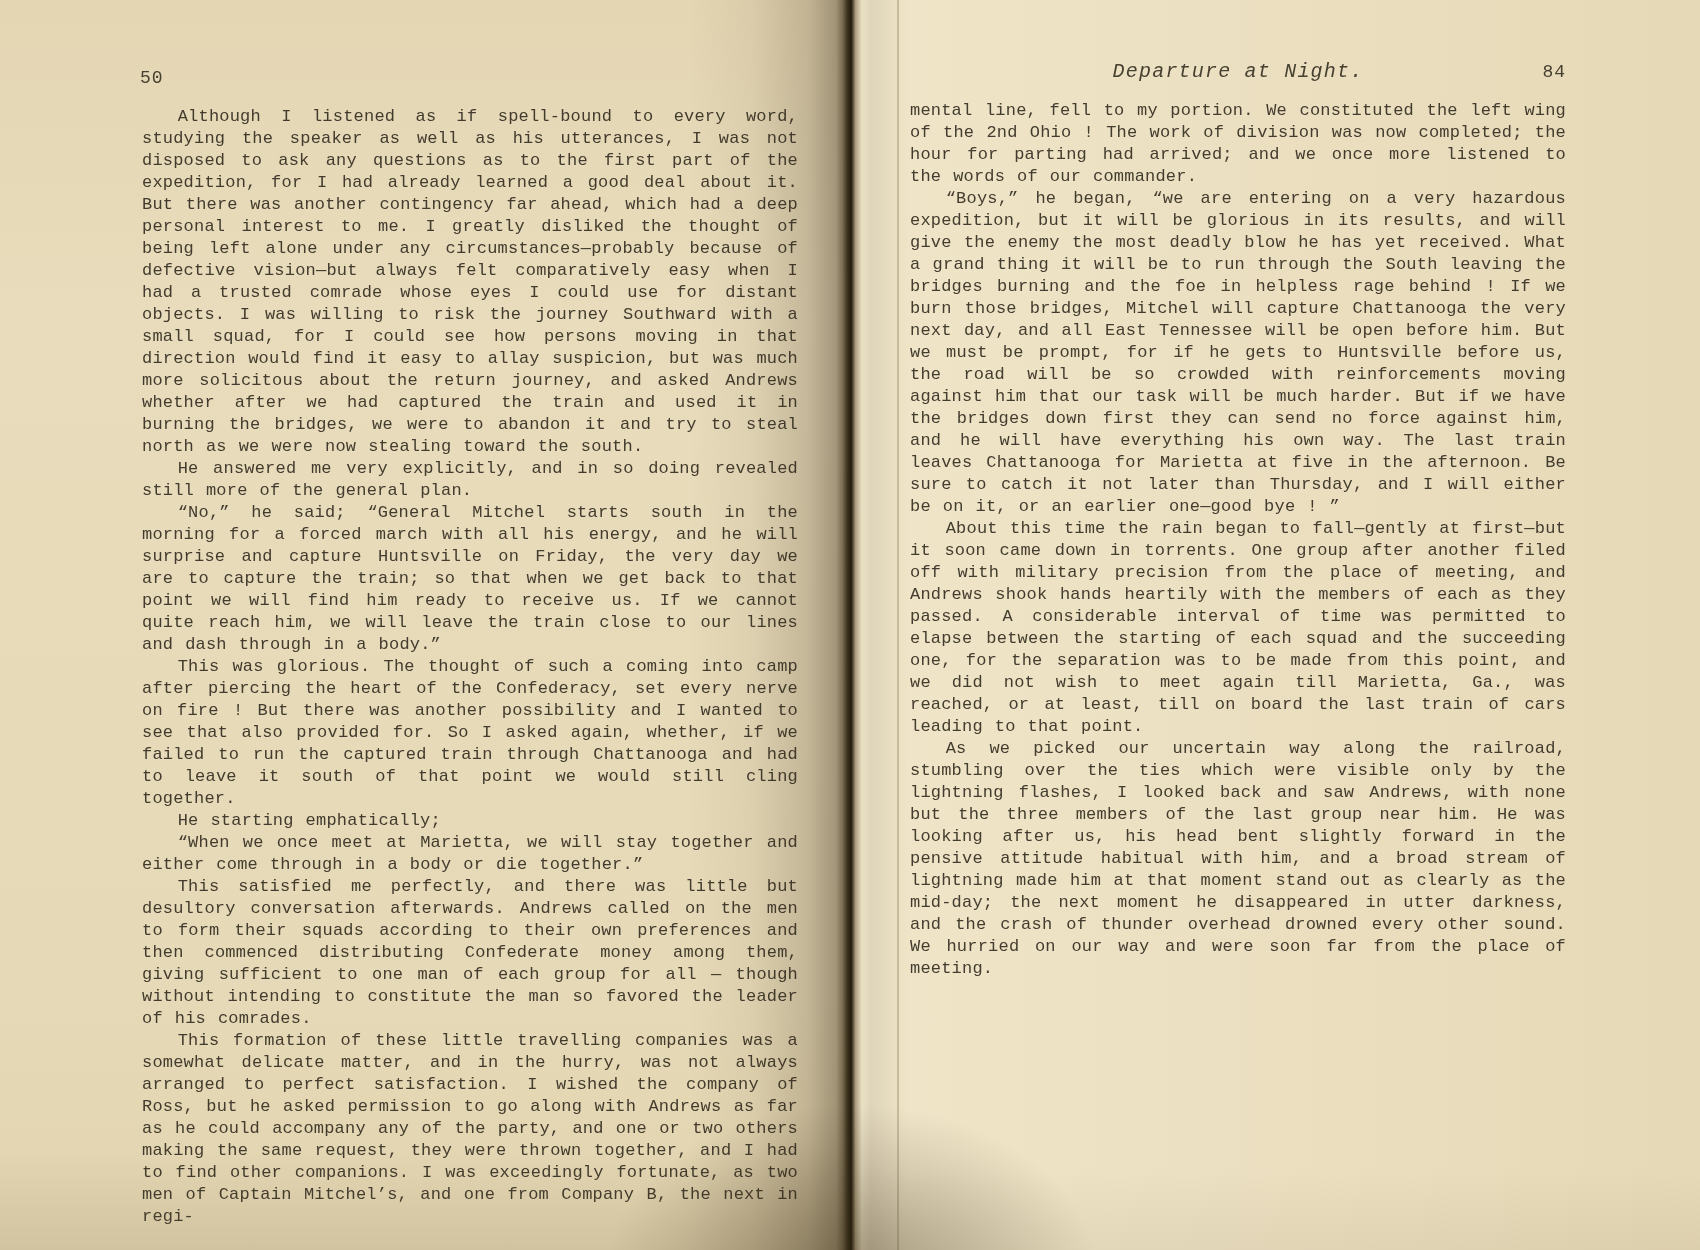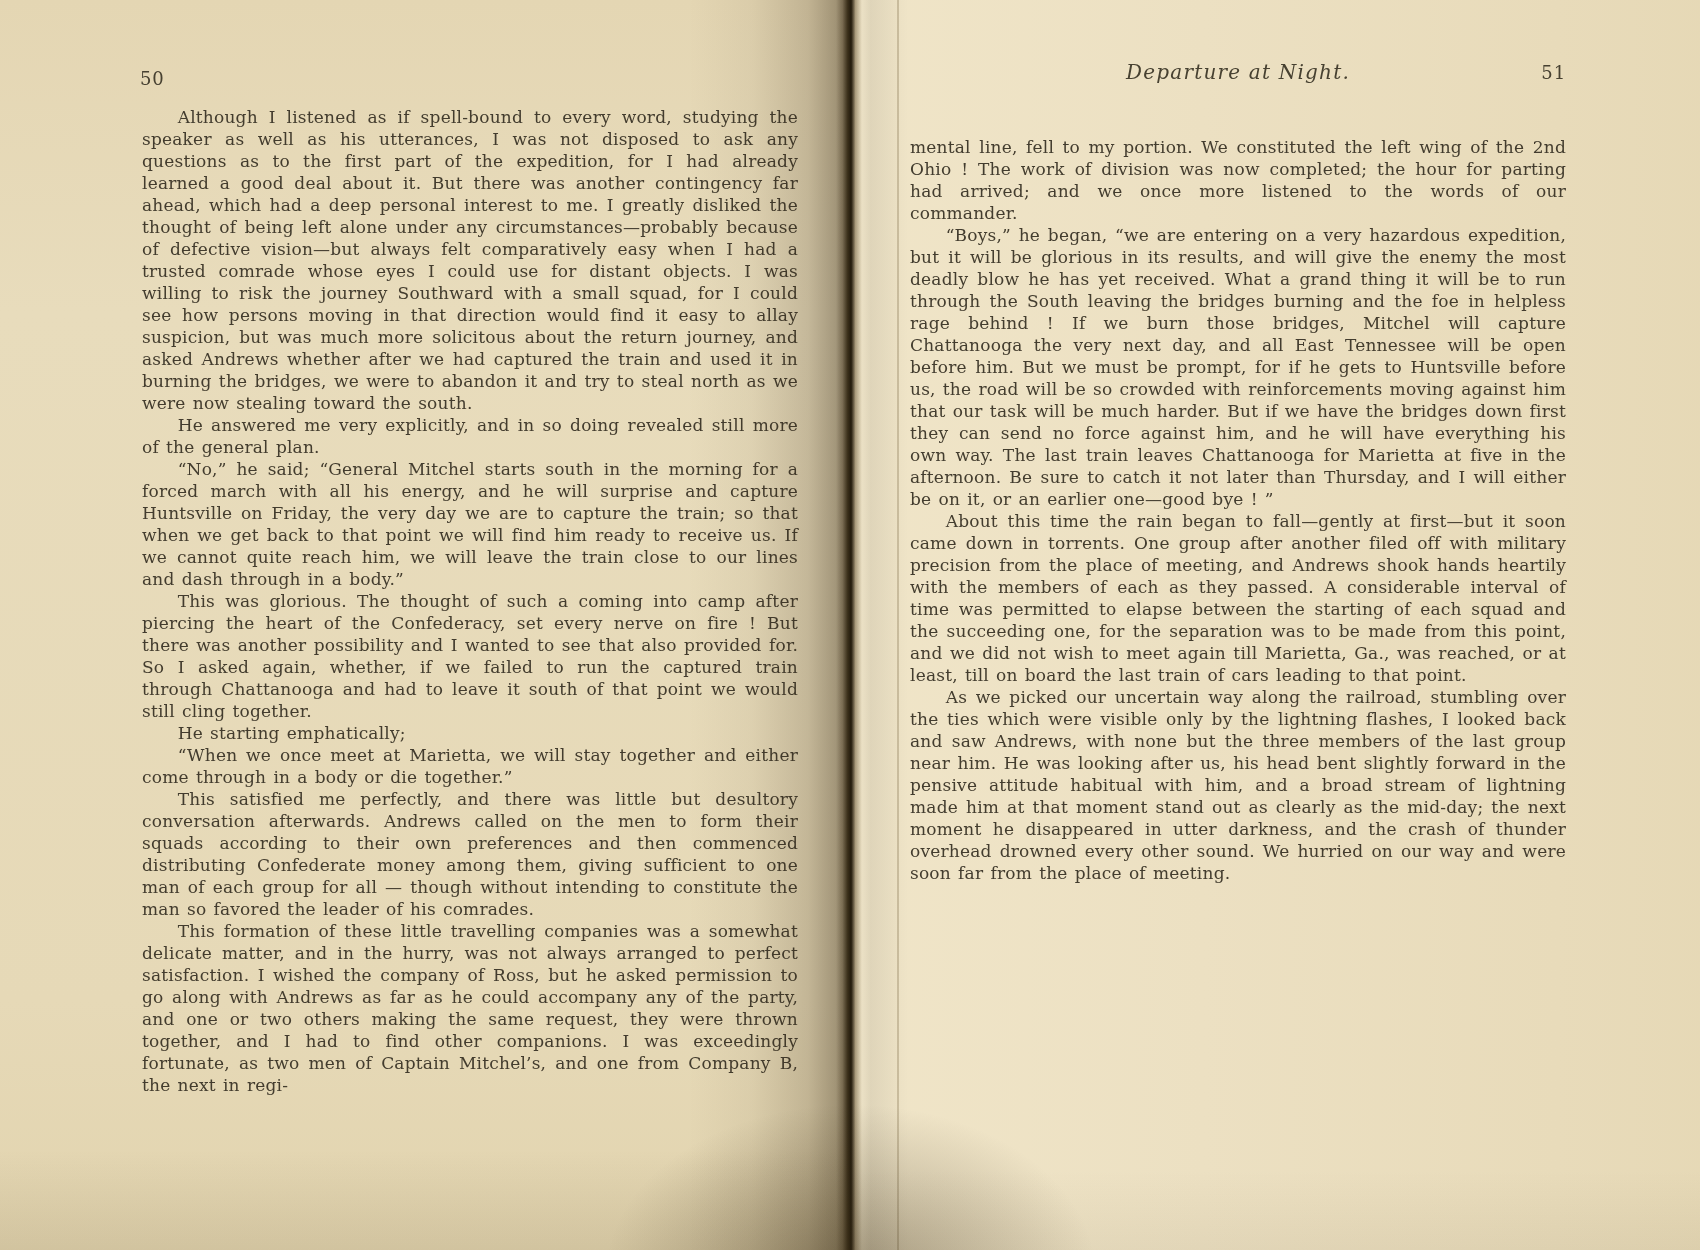--- a/index.html
+++ b/index.html
@@ -8,21 +8,21 @@
     background: #8a7a58;
     font-family: "DejaVu Serif", "Liberation Serif", serif;
   }
   .spread {
     position: relative;
     width: 1700px; height: 1250px;
     overflow: hidden;
     background: #e6d9b8;
   }
   
-  .page { position: absolute; top: 0; height: 1250px; }
+  .page { position: absolute; top: 0; height: 1250px; font-family: Liberation Mono, monospace; }
   .page-left {
     left: 0; width: 848px;
     background: linear-gradient(180deg, #e4d6b3 0%, #e8dcbc 25%, #e6d9b7 80%, #e2d4af 100%);
   }
   .page-left::after { 
     content: ""; position: absolute; top: 0; right: 0; width: 160px; height: 100%;
     background: linear-gradient(90deg,
       rgba(60,45,20,0) 0%, rgba(60,45,20,0.06) 40%,
       rgba(55,40,18,0.20) 75%, rgba(48,35,15,0.45) 100%);
     pointer-events: none;
@@ -86,21 +86,21 @@
   .page-body {
     position: absolute;
     color: rgba(56,50,37,0.94);
     font-size: 17px; line-height: 22px;
     text-align: justify;
     word-spacing: 0.09em; letter-spacing: 0.012em;
   }
   .page-left .page-body { left: 142px; width: 656px; top: 106px; }
   .page-right .page-body { left: 62px;  width: 656px; top: 100px; }
   .page-body p { margin: 0; text-indent: 2.1em; }
-  .page-right .page-body p:first-child { text-indent: 0; margin-top: 36px; }
+  .page-right .page-body p:first-child { text-indent: 0; }
 </style>
 </head>
 <body>
 
 <div class="spread">
 
   <div class="page page-left">
     <div class="page-header">
       <span class="page-number num-left">50</span>
     </div>
@@ -112,21 +112,21 @@
         <p>He starting emphatically;</p>
         <p>“When we once meet at Marietta, we will stay together and either come through in a body or die together.”</p>
         <p>This satisfied me perfectly, and there was little but desultory conversation afterwards.  Andrews called on the men to form their squads according to their own preferences and then commenced distributing Confederate money among them, giving sufficient to one man of each group for all — though without intending to constitute the man so favored the leader of his comrades.</p>
         <p>This formation of these little travelling companies was a somewhat delicate matter, and in the hurry, was not always arranged to perfect satisfaction.  I wished the company of Ross, but he asked permission to go along with Andrews as far as he could accompany any of the party, and one or two others making the same request, they were thrown together, and I had to find other companions.  I was exceedingly fortunate, as two men of Captain Mitchel’s, and one from Company B, the next in regi-</p>
       </div>
   </div>
 
   <div class="page page-right">
     <div class="page-header">
       <span class="running-title">Departure at Night.</span>
-      <span class="page-number num-right">51</span>
+      <span class="page-number num-right">84</span>
     </div>
     <div class="page-body">
         <p>mental line, fell to my portion.  We constituted the left wing of the 2nd Ohio !  The work of division was now completed; the hour for parting had arrived; and we once more listened to the words of our commander.</p>
         <p>“Boys,” he began, “we are entering on a very hazardous expedition, but it will be glorious in its results, and will give the enemy the most deadly blow he has yet received.  What a grand thing it will be to run through the South leaving the bridges burning and the foe in helpless rage behind !  If we burn those bridges, Mitchel will capture Chattanooga the very next day, and all East Tennessee will be open before him.  But we must be prompt, for if he gets to Huntsville before us, the road will be so crowded with reinforcements moving against him that our task will be much harder.  But if we have the bridges down first they can send no force against him, and he will have everything his own way.  The last train leaves Chattanooga for Marietta at five in the afternoon.  Be sure to catch it not later than Thursday, and I will either be on it, or an earlier one—good bye ! ”</p>
         <p>About this time the rain began to fall—gently at first—but it soon came down in torrents.  One group after another filed off with military precision from the place of meeting, and Andrews shook hands heartily with the members of each as they passed.  A considerable interval of time was permitted to elapse between the starting of each squad and the succeeding one, for the separation was to be made from this point, and we did not wish to meet again till Marietta, Ga., was reached, or at least, till on board the last train of cars leading to that point.</p>
         <p>As we picked our uncertain way along the railroad, stumbling over the ties which were visible only by the lightning flashes, I looked back and saw Andrews, with none but the three members of the last group near him.  He was looking after us, his head bent slightly forward in the pensive attitude habitual with him, and a broad stream of lightning made him at that moment stand out as clearly as the mid-day; the next moment he disappeared in utter darkness, and the crash of thunder overhead drowned every other sound.  We hurried on our way and were soon far from the place of meeting.</p>
       </div>
   </div>
 
   <div class="gutter"></div>

